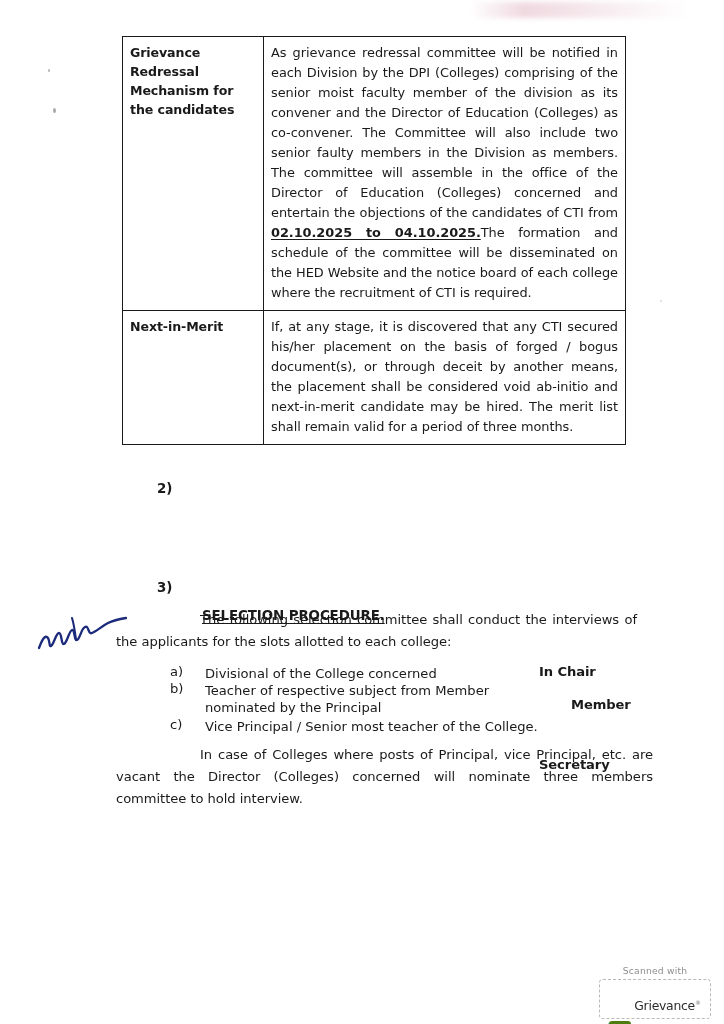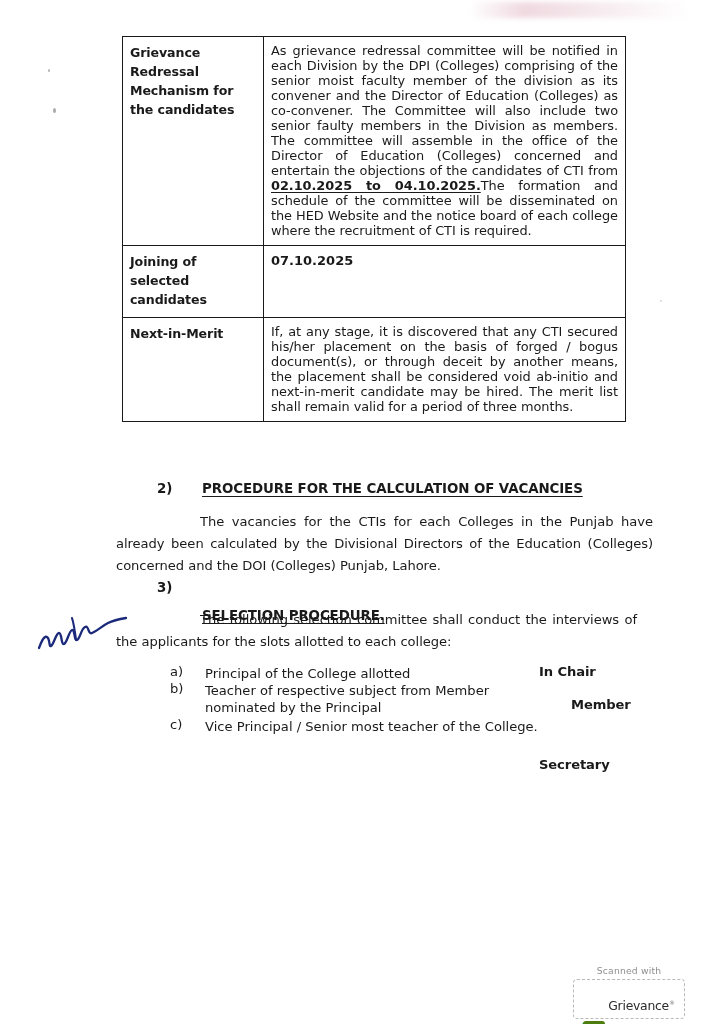--- a/index.html
+++ b/index.html
@@ -54,21 +54,21 @@
   }
   .col-label { width: 126px; }
   .lbl {
     font-weight: bold;
     font-size: 12.6px;
     line-height: 19px;
     letter-spacing: -0.1px;
   }
   .body-cell {
     font-size: 12.9px;
-    line-height: 15px;
+    line-height: 20px;
     text-align: justify;
     text-justify: inter-word;
     letter-spacing: -0.05px;
     hyphens: none;
   }
   .datecell {
     font-weight: bold;
     font-size: 13px;
     line-height: 17px;
   }
@@ -129,21 +129,21 @@
     left: 36px;
     top: 600px;
     width: 104px;
     height: 62px;
     pointer-events: none;
   }
 
   
   .cam-badge {
     position: absolute;
-    left: 573px;
+    left: 599px;
     top: 979px;
     width: 112px;
     height: 40px;
     border: 1.4px dashed #b9b9b9;
     border-radius: 4px;
     background: #ffffff;
     display: flex;
     flex-direction: column;
     align-items: center;
     justify-content: center;
@@ -201,64 +201,55 @@
   <table class="sched-table">
     <tbody>
       <tr>
         <td class="col-label">
           <div class="lbl">Grievance Redressal Mechanism for the candidates</div>
         </td>
         <td>
           <div class="body-cell"><span>As grievance redressal committee will be notified in each Division by the DPI (Colleges) comprising of the senior moist faculty member of the division as its convener and the Director of Education (Colleges) as co-convener. The Committee will also include two senior faulty members in the Division as members. The committee will assemble in the office of the Director of Education (Colleges) concerned and entertain the objections of the candidates of CTI from </span><span class="udate">02.10.2025 to 04.10.2025.</span><span>The formation and schedule of the committee will be disseminated on the HED Website and the notice board of each college where the recruitment of CTI is required.</span></div>
         </td>
       </tr>
-      <tr class="row-tall-b">
-        <td class="col-label">
-          <div class="lbl">Joining of selected candidates</div>
-        </td>
-        <td>
-          <div class="datecell">07.10.2025</div>
-        </td>
-      </tr>
       <tr>
         <td class="col-label">
           <div class="lbl">Next-in-Merit</div>
         </td>
         <td>
           <div class="body-cell">If, at any stage, it is discovered that any CTI secured his/her placement on the basis of forged / bogus document(s), or through deceit by another means, the placement shall be considered void ab-initio and next-in-merit candidate may be hired. The merit list shall remain valid for a period of three months.</div>
         </td>
       </tr>
     </tbody>
   </table>
 
   <div class="sec-num" style="left:157px; top:481px;">2)</div>
-  <div class="sec-head" style="left:202px; top:481px;"><u>PROCEDURE FOR THE CALCULATION OF VACANCIES</u></div>
-
-  <div class="para just" style="left:116px; top:511px; width:537px;"><span class="ind"></span><span>The vacancies for the CTIs for each Colleges in the Punjab have already been calculated by the Divisional Directors of the Education (Colleges) concerned and the DOI (Colleges) Punjab, Lahore.</span></div>
+
 
   <div class="sec-num" style="left:157px; top:580px;">3)</div>
   <div class="sec-head" style="left:202px; top:608px;"><u>SELECTION PROCEDURE.</u></div>
 
   <div class="para just" style="left:116px; top:609px; width:521px;"><span class="ind"></span><span>The following selection committee shall conduct the interviews of the applicants for the slots allotted to each college:</span></div>
 
   <div class="clist">
     <div class="cmark" style="left:170px; top:664px;">a)</div>
-    <div class="crow" style="left:205px; top:664px;">Principal of the College allotted</div>
+    <div class="crow" style="left:205px; top:664px;">Divisional of the College concerned</div>
     <div class="crole" style="left:539px; top:664px;text-align:center;">In Chair</div>
 
     <div class="cmark" style="left:170px; top:681px;">b)</div>
     <div class="crow" style="left:205px; top:681px;">Teacher of respective subject from Member</div>
     <div class="crow" style="left:205px; top:698px;">nominated by the Principal</div>
     <div class="crole" style="left:571px; top:697px;">Member</div>
 
     <div class="cmark" style="left:170px; top:717px;">c)</div>
     <div class="crow" style="left:205px; top:717px;">Vice Principal / Senior most teacher of the College.</div>
     <div class="crole" style="left:539px; top:717px;margin-top:40px;">Secretary</div>
   </div>
 
+  <div class="para just" style="left:116px; top:744px; width:537px;"><span class="ind"></span><span>In case of Colleges where posts of Principal, vice Principal, etc. are vacant the Director (Colleges) concerned will nominate three members committee to hold interview.</span></div>
 
   <svg class="signature" viewBox="0 0 104 62">
     <path d="M3,48 C6,40 9,34 12,38 C14,41 13,47 15,46 C18,44 20,33 23,33
              C26,33 25,45 28,44 C31,43 33,31 36,30 C39,29 38,41 41,40
              C44,39 45,29 49,27 C53,25 52,35 56,33 C61,31 66,26 72,23
              C78,20 84,19 90,18" fill="none" stroke="#1b2a7a" stroke-width="2.3" stroke-linecap="round" stroke-linejoin="round"></path>
     <path d="M36,18 C38,24 39,32 40,40" fill="none" stroke="#1b2a7a" stroke-width="2.1" stroke-linecap="round"></path>
   </svg>
 
   <div class="cam-badge">

